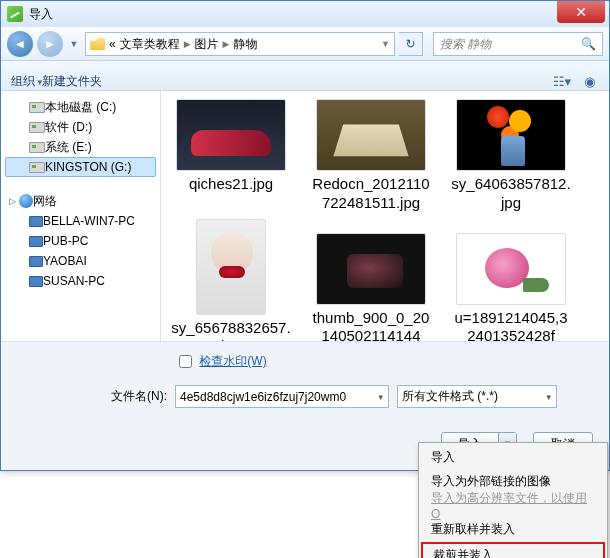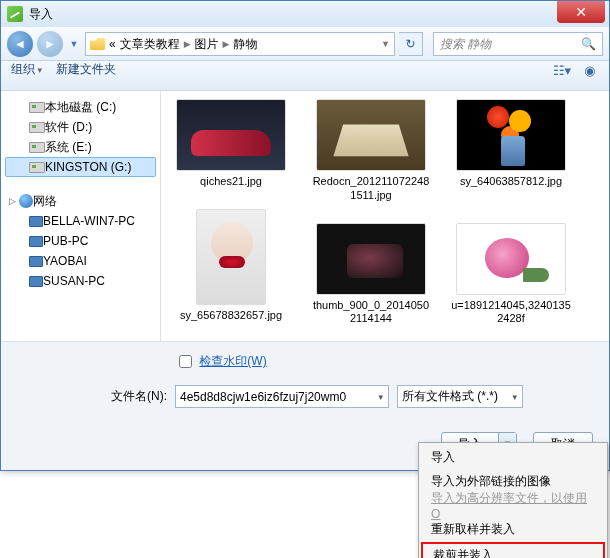--- a/index.html
+++ b/index.html
@@ -14,53 +14,53 @@
   .win-close { width:48px; background:linear-gradient(#e57373,#c62828); color:#fff; border-radius:0 0 4px 4px; margin-right:4px; font-size:14px;}
   .navbar { height:34px; background:linear-gradient(#f7fafe,#e6eff9); border-top:1px solid #fff; border-bottom:1px solid #c0d2e5; display:flex; align-items:center; padding:0 6px; gap:4px;}
   .nav-arrow { width:26px; height:26px; border-radius:50%; background:radial-gradient(circle at 35% 30%,#8bbce8,#3d79b8); display:flex; align-items:center; justify-content:center; color:#fff; font-size:12px;}
   .nav-arrow.fwd { opacity:.5;}
   .nav-drop { width:14px; height:26px; display:flex; align-items:center; justify-content:center; color:#3d79b8; font-size:9px;}
   .addressbox { flex:1; height:24px; border:1px solid #a8bdd4; background:#fff; display:flex; align-items:center; padding-left:4px; font-size:12px;}
   .addressbox .sep { color:#777; padding:0 4px; font-size:9px;}
   .addr-refresh{ width:24px; height:24px; border:1px solid #a8bdd4; border-left:none; background:#eaf2fb; display:flex; align-items:center; justify-content:center; color:#2a5d9b; font-size:12px;}
   .searchbox { width:170px; height:24px; border:1px solid #a8bdd4; background:#fff; margin-left:6px; display:flex; align-items:center; padding:0 6px; color:#888; font-size:12px; font-style:italic;}
   .searchbox .mag{ margin-left:auto; font-style:normal; color:#5b87b6;}
-  .toolbar { height:30px; background:linear-gradient(#f3f8fd,#e1ecf7); border-bottom:1px solid #c9d8ea; display:flex; align-items:flex-start; padding:0 10px; gap:14px; font-size:12px; color:#1a3e6e;}
+  .toolbar { height:30px; background:linear-gradient(#f3f8fd,#e1ecf7); border-bottom:1px solid #c9d8ea; display:flex; align-items:flex-end; padding:0 10px; font-size:12px; color:#1a3e6e;}
   .toolbar .drop::after{content:" ▾"; font-size:9px; color:#567;}
   .toolbar-right{ margin-left:auto; display:flex; gap:10px; align-items:center;}
   .tool-icon{ width:18px; height:18px; display:flex; align-items:center; justify-content:center; color:#3a6ba5; font-size:13px;}
   .body-area { display:flex; height:250px; background:#fff;}
   .sidebar { width:160px; border-right:1px solid #e2e2e2; padding:6px 4px; font-size:12px; overflow:hidden;}
   .tree-item { display:flex; align-items:center; height:20px; padding-left:8px; white-space:nowrap;}
   .tree-item.indent{ padding-left:24px;}
   .tree-item.sel { background:#cde6ff; border:1px solid #7db7e8; border-radius:2px; padding-left:23px;}
   .drive-icon{ width:16px; height:11px; background:#d8d8d8; border:1px solid #999; border-radius:1px; position:relative;}
   .drive-icon::after{content:"";position:absolute;left:2px;top:2px;width:4px;height:3px;background:#6aa84f;}
   .net-icon{ width:14px; height:14px; border-radius:50%; background:radial-gradient(circle at 35% 30%,#87c9ff,#2a6db8);}
   .pc-icon{ width:14px; height:11px; background:#4a82c0; border:1px solid #2a5d9b; border-radius:1px;}
   .filegrid { flex:1; padding:8px 4px 0 10px; overflow:hidden;}
   .row { display:flex; gap:20px; margin-bottom:6px;}
-  .card { width:120px; display:flex; flex-direction:column; align-items:center; text-align:center; font-size:11px; line-height:1.25;}
+  .card { width:120px; display:flex; flex-direction:column; align-items:center; text-align:center; font-size:15px; line-height:1.25;}
   .thumb { width:110px; height:72px; border:1px solid #ddd; background:#333; margin-bottom:4px; border-radius:2px; position:relative; overflow:hidden;}
   .thumb.portrait{ width:70px; height:96px;}
   .filename{ color:#000; word-break:break-all;}
   
   .car{ background:linear-gradient(#1a1d2b,#2e3448);} .car::after{content:"";position:absolute;left:14px;top:30px;width:80px;height:26px;background:linear-gradient(90deg,#d03048,#8a1228);border-radius:12px 16px 6px 6px;}
   .book{ background:linear-gradient(#6a5a3a,#4a3c22);} .book::after{content:"";position:absolute;left:22px;top:20px;width:64px;height:36px;background:linear-gradient(#e8dcbf,#cbbd96);transform:perspective(60px) rotateX(30deg);}
   .flowers{ background:#000;} .flowers::before{content:"";position:absolute;left:30px;top:6px;width:22px;height:22px;background:radial-gradient(circle,#ff4d2e,#c21f00);border-radius:50%;box-shadow:22px 4px 0 0 #ffb300,12px 18px 0 -2px #ff7a1a;} .flowers::after{content:"";position:absolute;left:44px;bottom:4px;width:24px;height:30px;background:linear-gradient(#7aa8d6,#4a76a8);border-radius:4px 4px 2px 2px;}
   .lips{ background:linear-gradient(#efefef,#dcdcdc);} .lips::before{content:"";position:absolute;left:14px;top:12px;width:42px;height:42px;background:linear-gradient(#f6e7de,#e6cfc0);border-radius:50%;} .lips::after{content:"";position:absolute;left:22px;top:46px;width:26px;height:12px;background:radial-gradient(ellipse,#d1122d,#8a0619);border-radius:8px;}
   .dark{ background:#111;} .dark::after{content:"";position:absolute;left:30px;top:20px;width:56px;height:34px;background:radial-gradient(ellipse at 40% 40%,#7a3b48,#1a1115);border-radius:6px;}
   .rose{ background:#fff;} .rose::before{content:"";position:absolute;left:28px;top:14px;width:44px;height:40px;background:radial-gradient(circle at 40% 40%,#f7a2c7,#c9397f);border-radius:50%;} .rose::after{content:"";position:absolute;left:66px;top:44px;width:26px;height:14px;background:#5a8a4c;border-radius:2px 12px 12px 2px;}
   .bottom { border-top:1px solid #d7e3f0; background:#f0f4f9; padding:10px 14px 14px;}
   .check-row{ padding-left:160px; margin-bottom:14px; font-size:12px;}
   .check-row input{ vertical-align:middle; margin-right:4px;}
   .check-row label{ color:#1a5fb4; text-decoration:underline;}
   .fname-row{ display:flex; align-items:center; gap:8px; font-size:12px; margin-bottom:24px; padding-left:96px;}
   .select{ border:1px solid #9fb6ce; background:#fff; height:23px; padding:0 4px; font-size:12px; display:flex; align-items:center; position:relative;}
-  .select.name{ width:214px;} .select.filter{ width:126px;}
+  .select.name{ width:214px;} .select.filter{ width:160px;}
   .select::after{content:"▾"; position:absolute; right:5px; font-size:9px; color:#555;}
   .btn-row{ display:flex; justify-content:flex-end; gap:16px; padding-right:2px;}
   .btn{ height:24px; border:1px solid #8aa6c1; background:linear-gradient(#fefefe,#e4ecf4); font-size:12px; display:flex; align-items:center; justify-content:center; border-radius:3px;}
   .btn.split{ width:76px; position:relative; padding-right:18px;} 
   .btn.split .divv{ position:absolute; right:0; top:0; bottom:0; width:18px; border-left:1px solid #8aa6c1; display:flex; align-items:center; justify-content:center; font-size:9px; background:linear-gradient(#eaf2fb,#cfe0f1);} 
   .btn.cancel{ width:60px;}
   .dropdown-menu{ position:absolute; left:418px; top:442px; width:190px; background:#f4f4f4; border:1px solid #a9a9a9; box-shadow:2px 3px 6px rgba(0,0,0,.3); z-index:50; font-size:12px; padding:2px;}
   .menu-item{ height:24px; display:flex; align-items:center; padding:0 10px; color:#000;}
   .menu-item.disabled{ color:#9a9a9a;text-decoration:underline;}
   .menu-highlight{ border:2px solid #e11; margin:1px 0;}

